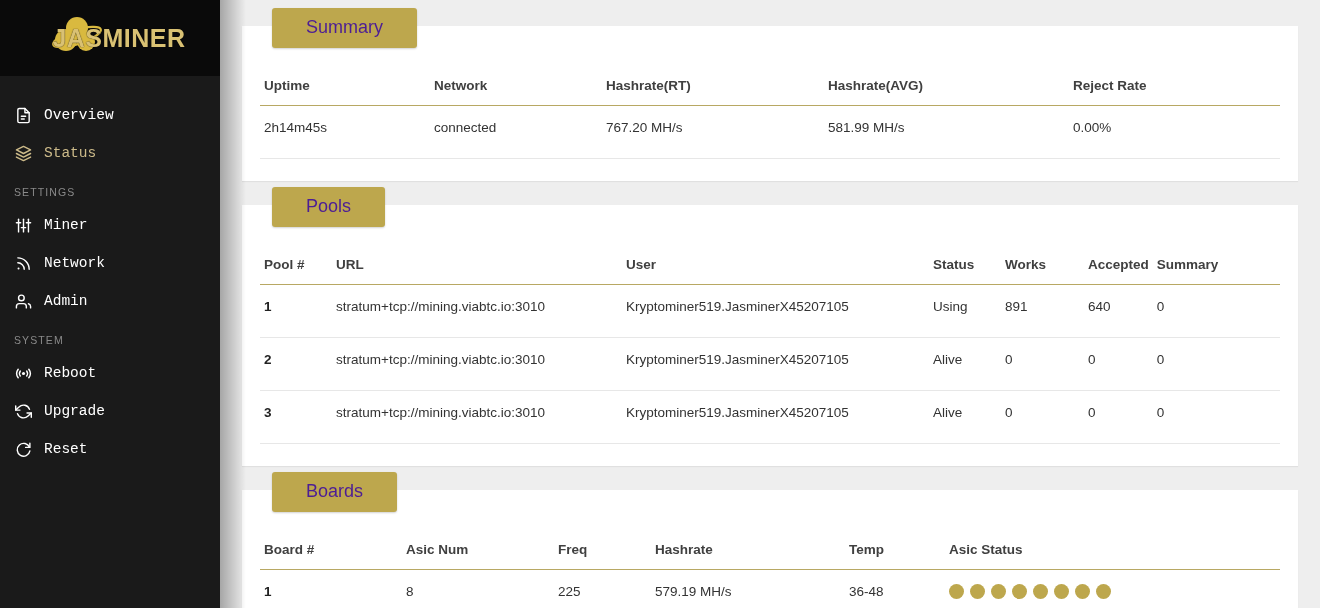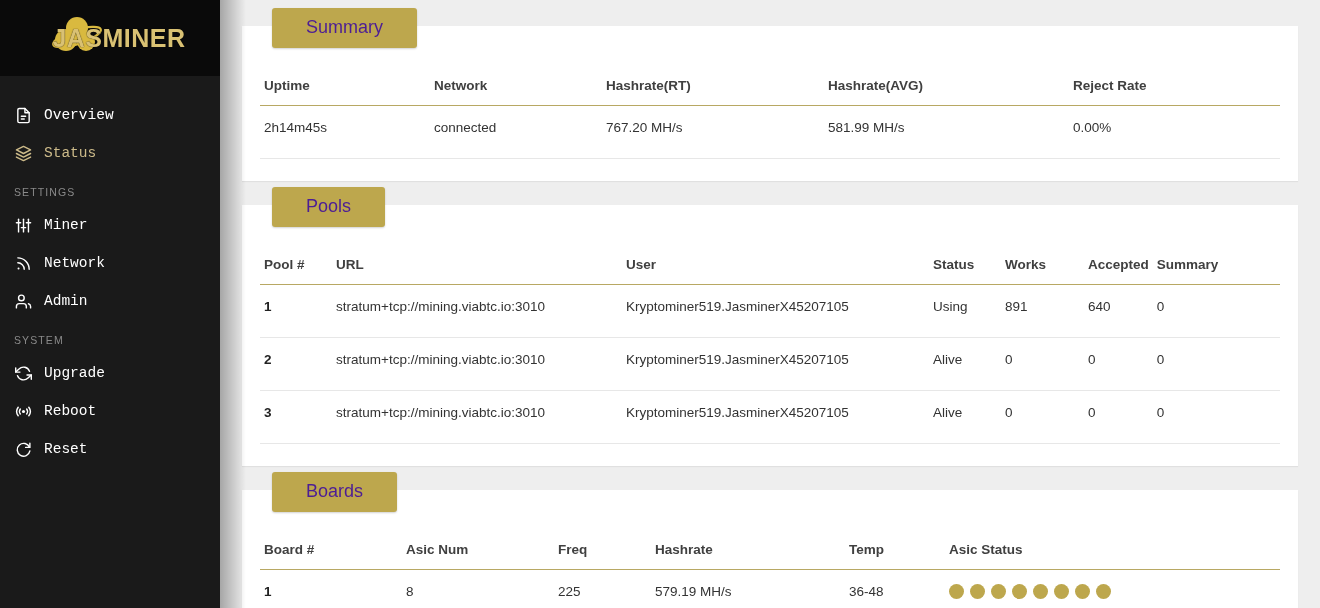--- a/index.html
+++ b/index.html
@@ -188,40 +188,40 @@
           </svg>
         </span>
         <span>Admin</span>
       </div>
 
       <div class="nav-section-label">SYSTEM</div>
 
 
       <div class="nav-item">
         <span class="ico">
-          <svg width="17" height="17" viewBox="0 0 24 24" fill="none" stroke="#ffffff" stroke-width="2" stroke-linecap="round" stroke-linejoin="round">
-            <polyline points="1 4 1 10 7 10"></polyline>
-              <polyline points="23 20 23 14 17 14"></polyline>
-            <path d="M20.49 9A9 9 0 0 0 5.64 5.64L1 10m22 4l-4.64 4.36A9 9 0 0 1 3.51 15"></path>
-          </svg>
-        </span>
-        <span>Upgrade</span>
-      </div>
-
-      <div class="nav-item">
-        <span class="ico">
           <svg width="17" height="17" viewBox="0 0 24 24" fill="none" stroke="#ffffff" stroke-width="2" stroke-linecap="round">
             <circle cx="12" cy="12" r="2.2" fill="#ffffff" stroke="none"></circle>
             <path d="M7.5 8.5a6 6 0 0 0 0 7"></path>
               <path d="M16.5 8.5a6 6 0 0 1 0 7"></path>
             <path d="M4.5 6a10 10 0 0 0 0 12"></path>
               <path d="M19.5 6a10 10 0 0 1 0 12"></path>
           </svg>
         </span>
         <span>Reboot</span>
+      </div>
+
+      <div class="nav-item">
+        <span class="ico">
+          <svg width="17" height="17" viewBox="0 0 24 24" fill="none" stroke="#ffffff" stroke-width="2" stroke-linecap="round" stroke-linejoin="round">
+            <polyline points="1 4 1 10 7 10"></polyline>
+              <polyline points="23 20 23 14 17 14"></polyline>
+            <path d="M20.49 9A9 9 0 0 0 5.64 5.64L1 10m22 4l-4.64 4.36A9 9 0 0 1 3.51 15"></path>
+          </svg>
+        </span>
+        <span>Upgrade</span>
       </div>
 
       <div class="nav-item">
         <span class="ico">
           <svg width="17" height="17" viewBox="0 0 24 24" fill="none" stroke="#ffffff" stroke-width="2" stroke-linecap="round" stroke-linejoin="round">
             <polyline points="21 3 21 9 15 9"></polyline>
             <path d="M20.5 9A9 9 0 1 0 21 14"></path>
           </svg>
         </span>
         <span>Reset</span>

